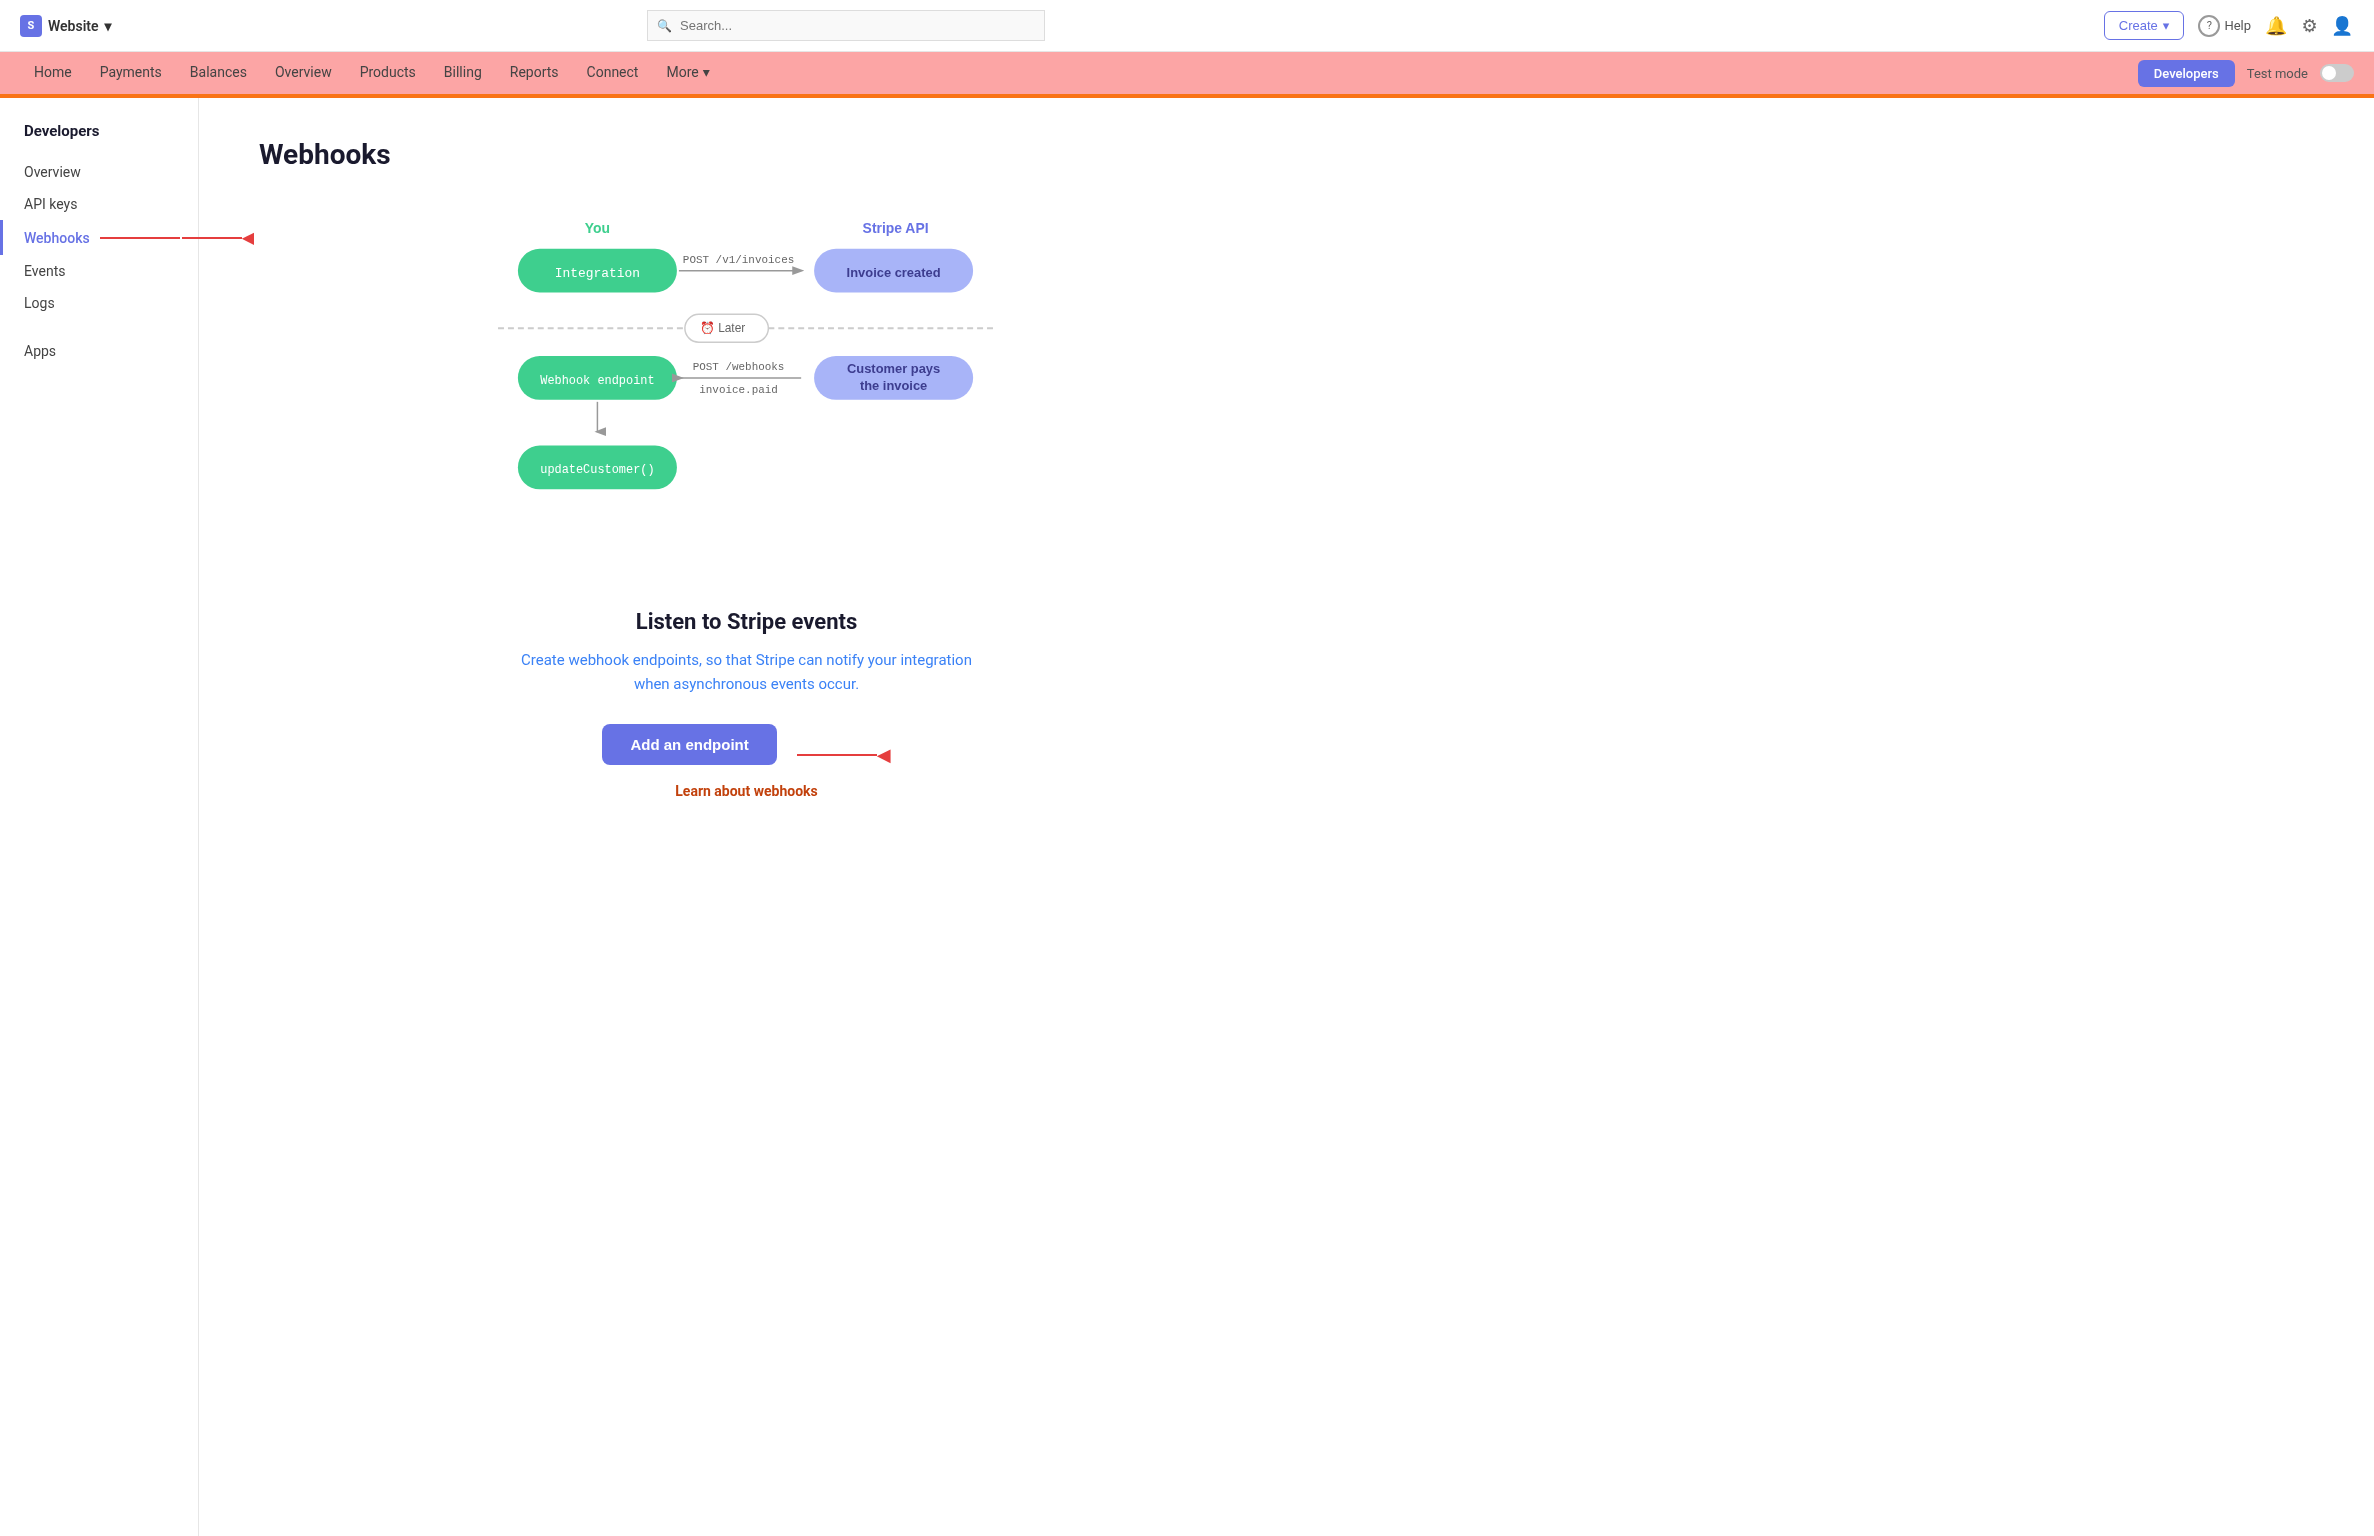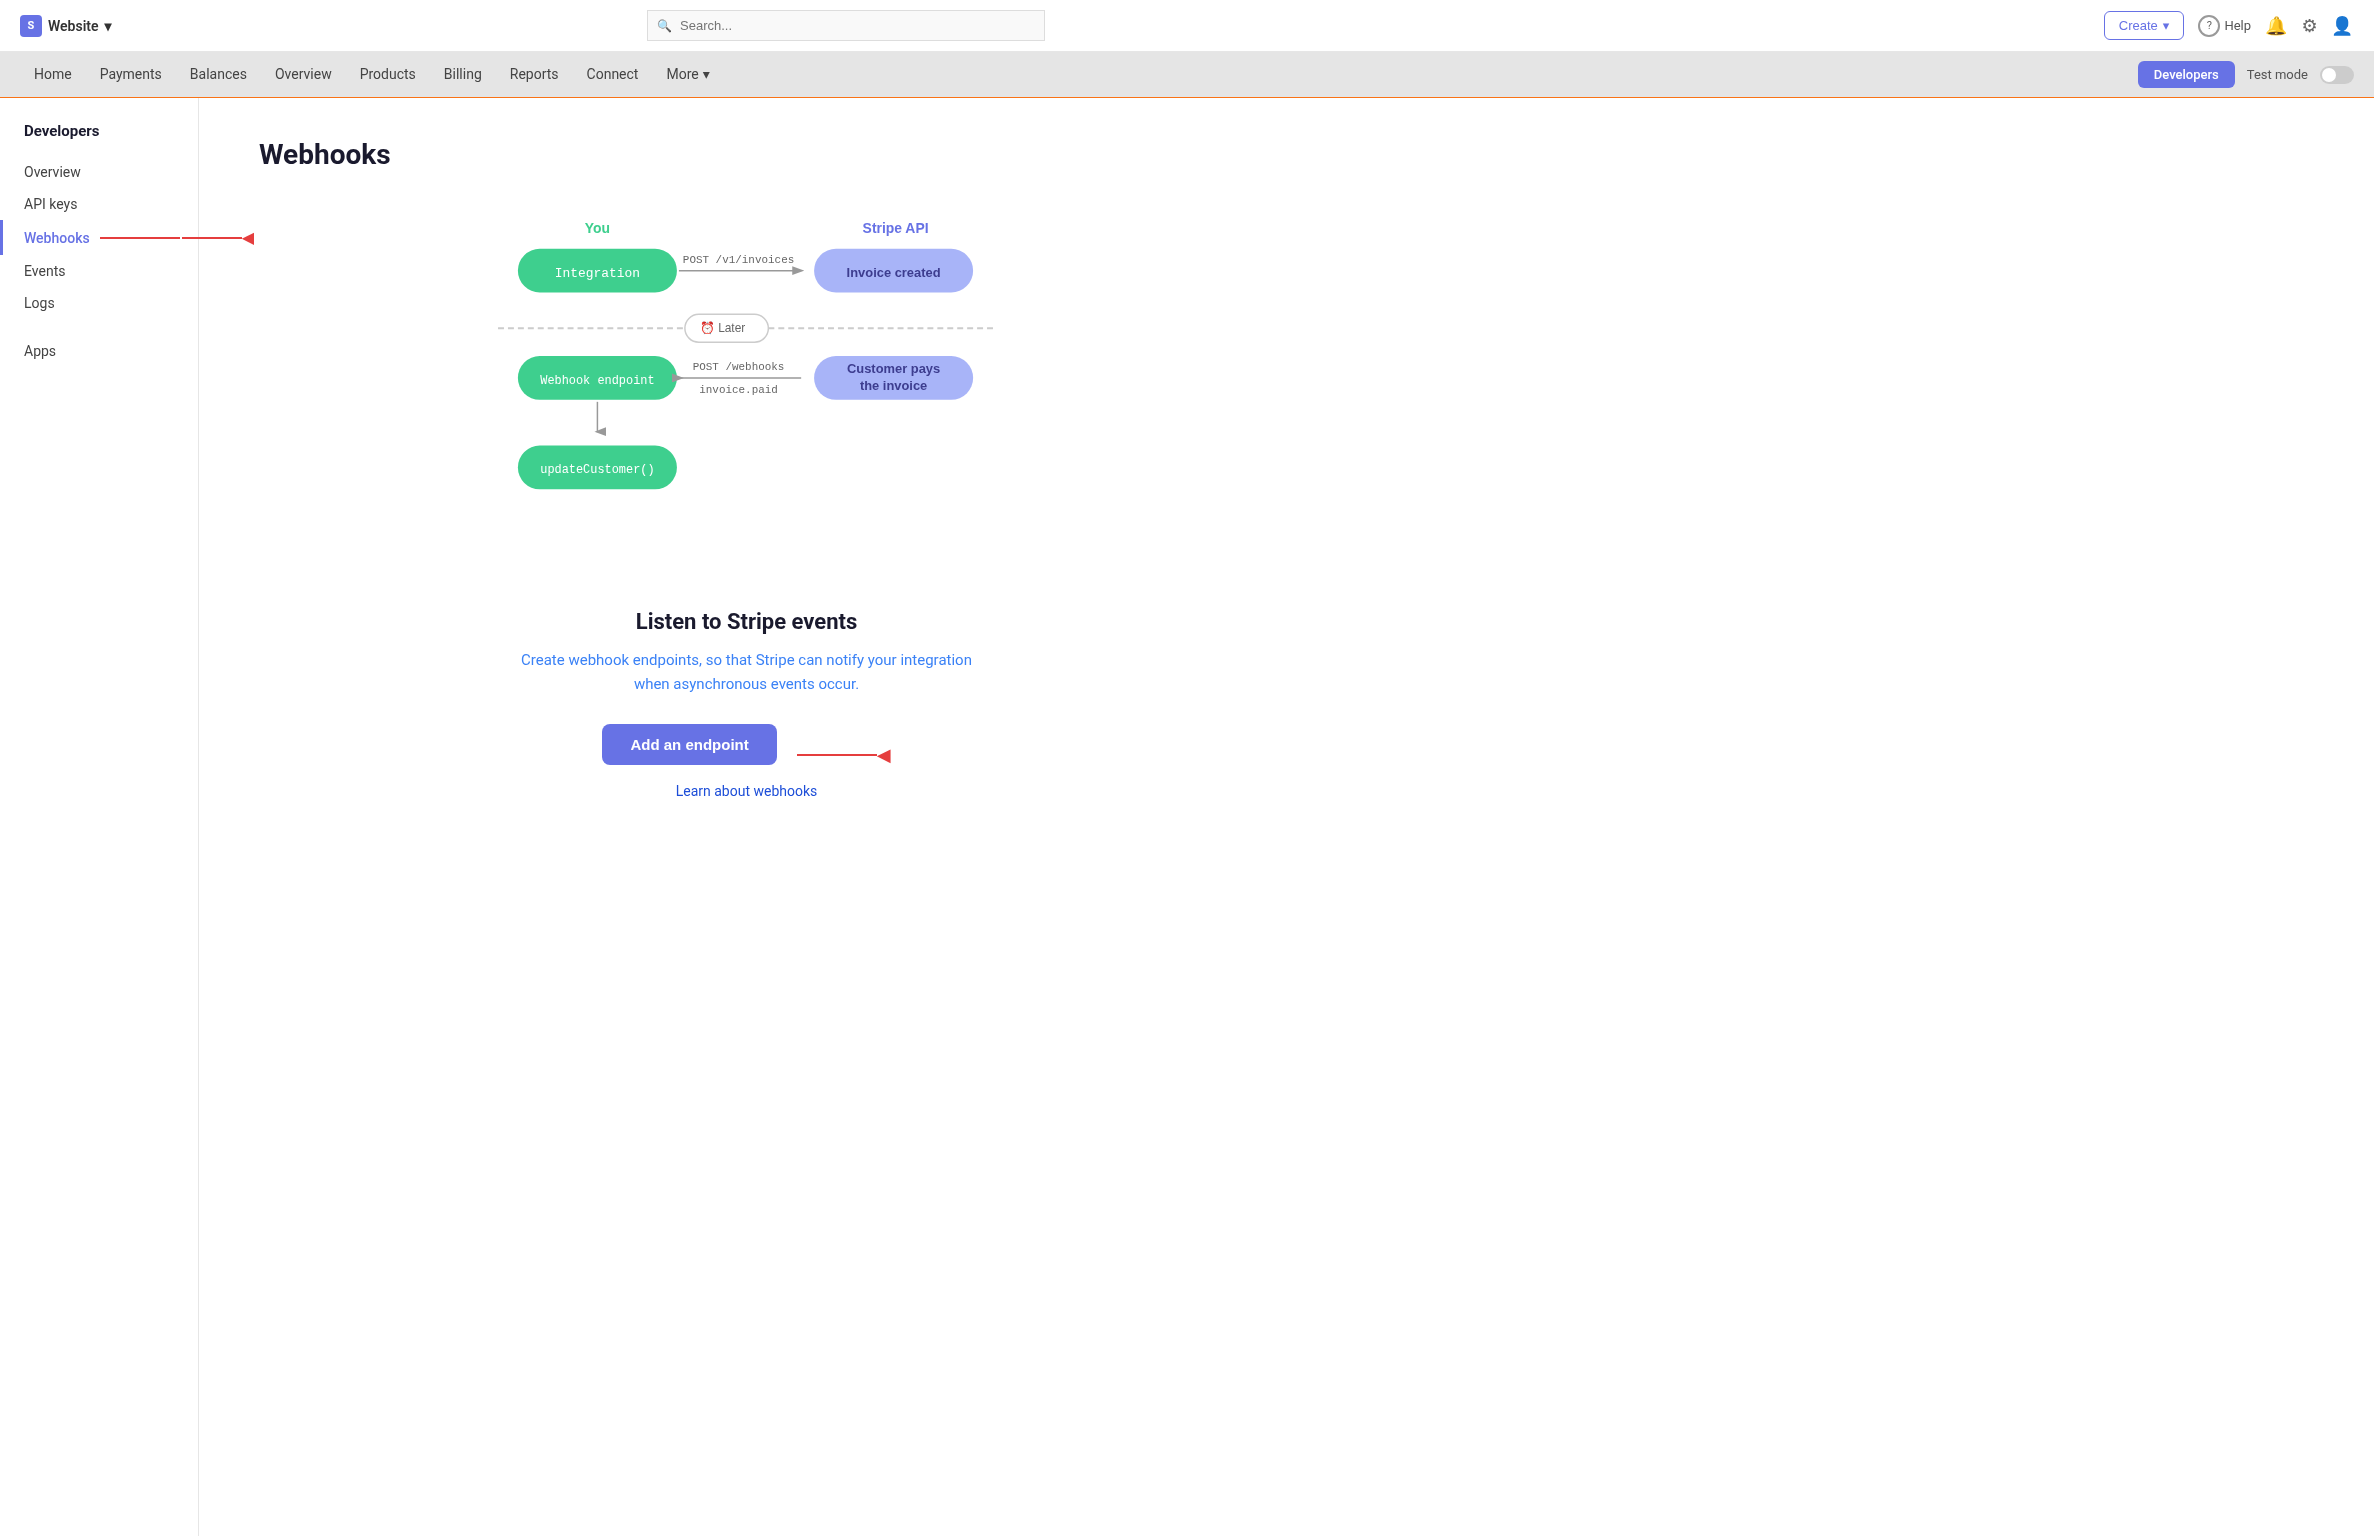--- a/index.html
+++ b/index.html
@@ -12,21 +12,21 @@
     .topbar-search { flex: 1; max-width: 398px; margin: 0 auto; position: relative; }
     .topbar-search input { width: 100%; padding: 7px 12px 7px 32px; border: 1px solid #ddd; border-radius: 0; font-size: 13px; color: #c2410c; background: #f9f9f9; outline: none; }
     .topbar-search-icon { position: absolute; left: 10px; top: 50%; transform: translateY(-50%); color: #999; font-size: 12px; }
     .topbar-right { display: flex; align-items: center; gap: 14px; margin-left: auto; }
     .create-btn { background: white; border: 1.5px solid #6772e5; color: #6772e5; padding: 6px 14px; border-radius: 6px; font-size: 13px; font-weight: 500; cursor: pointer; display: flex; align-items: center; gap: 5px; }
     .help-btn { display: flex; align-items: center; gap: 4px; font-size: 13px; color: #555; cursor: pointer; }
     .icon-circle { width: 22px; height: 22px; border-radius: 50%; border: 2px solid #999; display: flex; align-items: center; justify-content: center; font-size: 11px; color: #666; }
     .topbar-icon { font-size: 18px; color: #666; cursor: pointer; }
 
     
-    .navbar { display: flex; align-items: center; height: 46px; border-bottom: 1px solid #f97316; padding: 0 20px; gap: 0; background: #e5e5e5; }
+    .navbar { display: flex; align-items: center; height: 46px; border-bottom: 4px solid #f97316; padding: 0 20px; gap: 0; background: #fca5a5; }
     .navbar-item { padding: 0 14px; height: 46px; display: flex; align-items: center; font-size: 14px; color: #444; cursor: pointer; border-bottom: 2px solid transparent; text-decoration: none; }
     .navbar-right { margin-left: auto; display: flex; align-items: center; gap: 12px; }
     .developers-btn { background: #6772e5; color: white; padding: 6px 16px; border-radius: 6px; font-size: 13px; font-weight: 500; cursor: pointer; }
     .testmode-label { font-size: 13px; color: #555; }
     .toggle { width: 34px; height: 18px; background: #ccc; border-radius: 9px; cursor: pointer; position: relative; }
     .toggle-knob { width: 14px; height: 14px; background: white; border-radius: 50%; position: absolute; top: 2px; left: 2px; transition: left 0.2s; }
 
     
     .content { display: flex; min-height: calc(100vh - 98px); }
     
@@ -39,21 +39,21 @@
     
     .main { flex: 1; padding: 40px 60px; max-width: 1095px; }
     .page-title { font-size: 28px; font-weight: 700; color: #1a1a2e; margin-bottom: 40px; }
 
     
     .listen-section { text-align: center; padding: 20px 0; }
     .listen-title { font-size: 22px; font-weight: 700; color: #1a1a2e; margin-bottom: 14px; }
     .listen-desc { font-size: 15px; color: #3b82f6; line-height: 1.6; max-width: 478px; margin: 0 auto 28px auto; }
     .add-endpoint-row { display: flex; align-items: flex-end; justify-content: center; gap: 20px; margin-bottom: 18px; }
     .add-endpoint-btn { background: #6772e5; color: white; padding: 12px 28px; border-radius: 8px; font-size: 15px; font-weight: 600; cursor: pointer; border: none; }
-    .learn-link { color: #1d4ed8; font-size: 14px; font-weight: 400; cursor: pointer; text-decoration: none; }
+    .learn-link { color: #c2410c; font-size: 14px; font-weight: 700; cursor: pointer; text-decoration: none; }
     .red-arrow-long { display: flex; align-items: center; color: #e53e3e; }
     .red-arrow-long::before { content: ''; display: inline-block; width: 80px; height: 2px; background: #e53e3e; margin-right: 2px; }
 
     
     .diagram-svg-wrapper { display: flex; justify-content: center; margin: 20px 0 50px 0; }
   </style>
 </head>
 <body>
 
 <div class="topbar">

